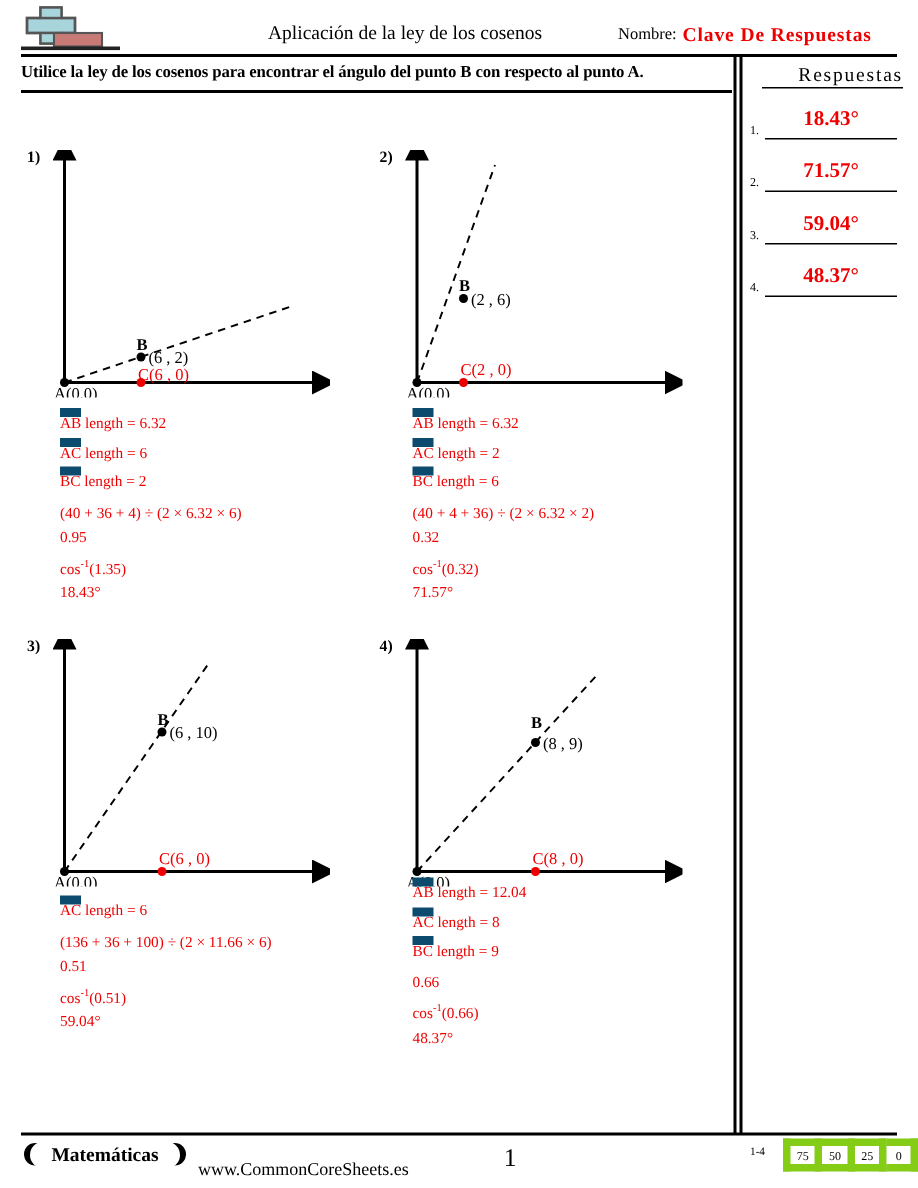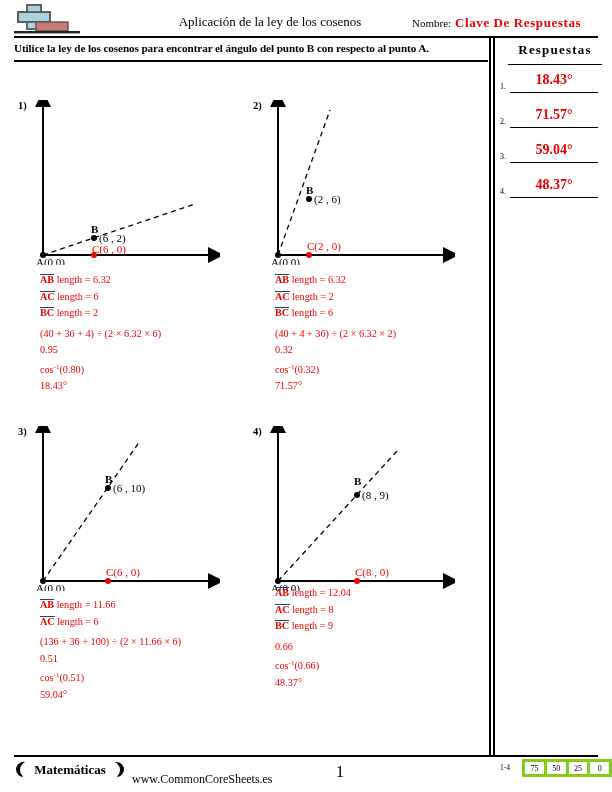--- a/index.html
+++ b/index.html
@@ -43,23 +43,23 @@
   .instr-rule {
     position:absolute; left:14px; top:60px; width:474px; height:1.5px; background:#000;
   }
 
   
   .divider-a { position:absolute; left:489px; top:36px; width:1.5px; height:720px; background:#000; }
   .divider-b { position:absolute; left:493px; top:36px; width:1.5px; height:720px; background:#000; }
 
   
   .ans-title {
-    position:absolute; left:508px; top:42px; width:94px; text-align:center;
-    font-size:13px; font-weight:bold; letter-spacing:1.2px;
-    border-bottom:1.6px solid #000; padding-bottom:6px;
+    position:absolute; left:508px; top:42px; width:94px; text-align:right;
+    font-size:13px; font-weight:normal; letter-spacing:1.2px;
+    border-bottom:1.6px solid #000; padding-bottom:0;
     font-family:"Liberation Serif", serif;
   }
   .ans-row { position:absolute; left:500px; width:100px; height:26px; }
   .ans-num {
     position:absolute; left:0; top:10px; font-size:8px;
     font-family:"Liberation Serif", serif;
   }
   .ans-line {
     position:absolute; left:10px; top:20px; width:88px; height:1.4px; background:#000;
   }
@@ -74,21 +74,21 @@
   .prob-num {
     position:absolute; font-size:10.5px; font-weight:bold;
     font-family:"Liberation Serif", serif;
   }
   .graph { position:absolute; }
   .work {
     position:absolute; color:#ee0000; font-size:10.2px;
     font-family:"Liberation Serif", serif; line-height:16.5px;
   }
   .work div { white-space:nowrap; }
-  .ovl { border-top:1px solid #0c4a6e; display:inline-block; line-height:1.05;font-weight:bold; }
+  .ovl { border-top:6px solid #0c4a6e; display:inline-block; line-height:1.05; }
   sup.inv { font-size:7px; vertical-align:super; }
 
   
   .foot-rule { position:absolute; left:14px; top:755px; width:584px; height:1.6px; background:#000; }
   .badge {
     position:absolute; left:16px; top:762px; width:108px; height:15px;
     background:#000; border-radius:13px;
     display:flex; align-items:center; justify-content:center;
   }
   .badge-inner {
@@ -106,21 +106,21 @@
   }
   .score-range {
     position:absolute; left:500px; top:763px; font-size:7.5px;
     font-family:"Liberation Serif", serif;
   }
   .score-table {
     position:absolute; left:522px; top:759px;
     border-collapse:collapse;
   }
   .score-table td {
-    border:3px solid #84cc16; width:19px; height:12px; text-align:center;
+    border:5px solid #84cc16; width:19px; height:12px; text-align:center;
     font-size:8px; font-family:"Liberation Serif", serif; padding:0;
   }
 </style>
 </head>
 <body>
 
 <div class="page">
 
   <div class="header">
     <svg class="logo" viewBox="0 0 72 34">
@@ -187,21 +187,21 @@
       <text x="64" y="142" font-family="Liberation Serif, serif" font-size="11" fill="#000">(6 , 2)</text>
       <text x="57" y="153" font-family="Liberation Serif, serif" font-size="11" fill="#ee0000">C(6 , 0)</text>
     </svg>
     <div class="work" style="left:40px; top:272px">
       <div><span class="ovl">AB</span><span> length = 6.32</span></div>
       <div><span class="ovl">AC</span><span> length = 6</span></div>
       <div><span class="ovl">BC</span><span> length = 2</span></div>
       <div style="height:4px"></div>
       <div>(40 + 36 + 4) ÷ (2 × 6.32 × 6)</div>
       <div>0.95</div>
-      <div><span>cos</span><sup class="inv">-1</sup><span>(0.80)</span></div>
+      <div><span>cos</span><sup class="inv">-1</sup><span>(1.35)</span></div>
       <div>18.43°</div>
     </div>
   </div>
 
   <div class="prob">
     <div class="prob-num" style="left:253px; top:100px">2)</div>
     <svg class="graph" style="left:270px; top:100px; width:185px; height:165px" viewBox="0 0 185 165">
       <defs>
           <marker id="ah2" markerWidth="8" markerHeight="8" refX="1" refY="4" orient="auto">
         <path d="M0,0 L8,4 L0,8 z" fill="#000"></path>
@@ -243,21 +243,20 @@
       <line x1="8" y1="155" x2="105" y2="15" stroke="#000" stroke-width="1.3" stroke-dasharray="5,4"></line>
       <circle cx="8" cy="155" r="3" fill="#000"></circle>
       <circle cx="73" cy="62" r="3" fill="#000"></circle>
       <circle cx="73" cy="155" r="3" fill="#ee0000"></circle>
       <text x="1" y="166" font-family="Liberation Serif, serif" font-size="11" fill="#000">A(0,0)</text>
       <text x="70" y="57" font-family="Liberation Serif, serif" font-size="11" font-weight="bold" fill="#000">B</text>
       <text x="78" y="66" font-family="Liberation Serif, serif" font-size="11" fill="#000">(6 , 10)</text>
       <text x="71" y="150" font-family="Liberation Serif, serif" font-size="11" fill="#ee0000">C(6 , 0)</text>
     </svg>
     <div class="work" style="left:40px; top:597px">
-      <div><span class="ovl">AB</span><span> length = 11.66</span></div>
       <div><span class="ovl">AC</span><span> length = 6</span></div>
       <div style="height:4px"></div>
       <div>(136 + 36 + 100) ÷ (2 × 11.66 × 6)</div>
       <div>0.51</div>
       <div><span>cos</span><sup class="inv">-1</sup><span>(0.51)</span></div>
       <div>59.04°</div>
     </div>
   </div>
 
   <div class="prob">

